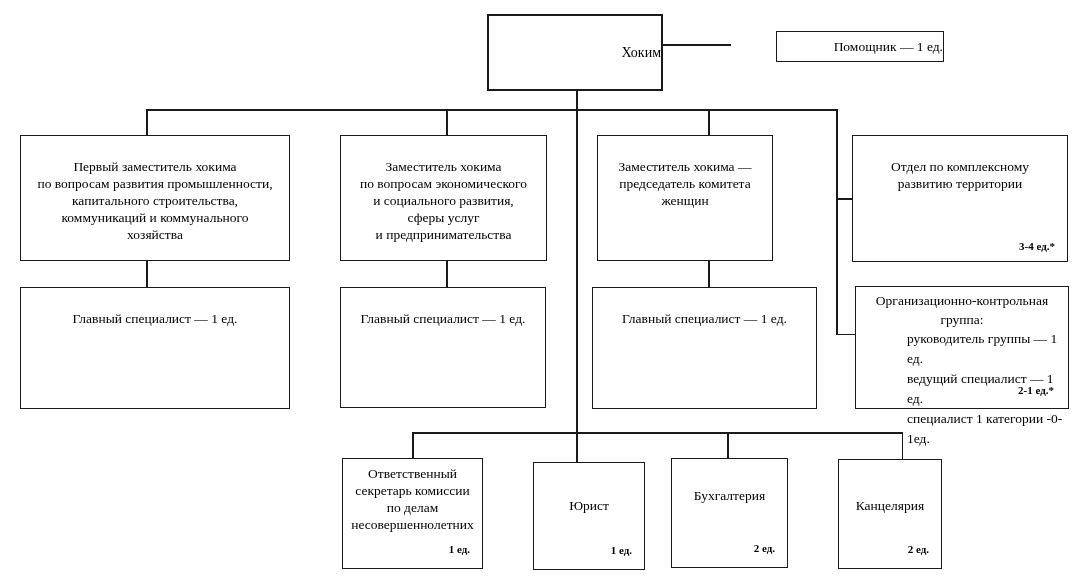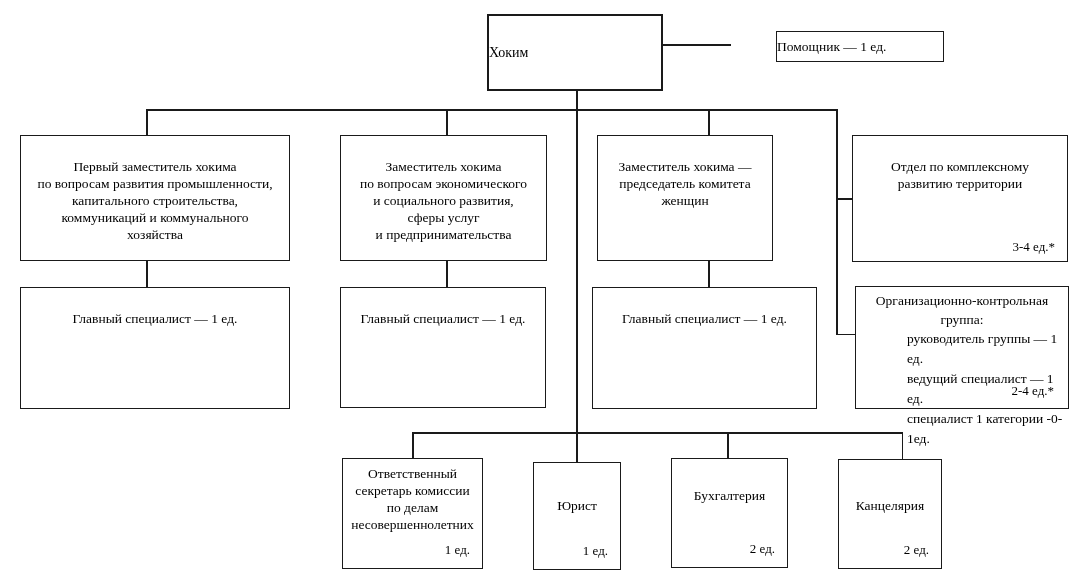--- a/index.html
+++ b/index.html
@@ -20,35 +20,35 @@
     text-align: center;
     font-size: 13.5px;
     line-height: 17px;
   }
   .box.heavy { border-width: 2px; }
   .title { white-space: pre-line; }
   .count {
     position: absolute;
     right: 12px;
     bottom: 8px;
-    font-weight: normal;
-    font-size: 13px;
+    font-weight: bold;
+    font-size: 11px;
   }
   .staff-lines {
     white-space: pre-line;
     text-align: left;
     padding: 0 4px 0 7px;
     line-height: 20px;
     margin-left: 44px;
   }
   .org-title { white-space: pre-line; line-height: 18.5px; padding-top: 5px; }
   .center-flex {
     display: flex;
     align-items: center;
-    justify-content: flex-start;
+    justify-content: flex-end;
   }
   .line { position: absolute; background: #1a1a1a; }
   .h { height: 1.5px; }
   .v { width: 1.5px; }
 </style>
 </head>
 <body>
 
 <div id="canvas">
 
@@ -115,32 +115,32 @@
   <div class="box" style="left:592px; top:287px; width:225px; height:122px; padding-top:22px;">
     <div class="title">Главный специалист — 1 ед.</div>
   </div>
 
   <div class="box" style="left:855px; top:286px; width:214px; height:123px;">
     <div class="org-title">Организационно-контрольная
 группа:</div>
     <div class="staff-lines">руководитель группы — 1 ед.
 ведущий специалист — 1 ед.
 специалист 1 категории -0-1ед.</div>
-    <div class="count" style="right:14px; bottom:9px;">2-4 ед.*</div>
+    <div class="count" style="right:14px; bottom:9px;">2-1 ед.*</div>
   </div>
 
   <div class="box" style="left:342px; top:458px; width:141px; height:111px; padding-top:6px;">
     <div class="title">Ответственный
 секретарь комиссии
 по делам
 несовершеннолетних</div>
     <div class="count" style="bottom:10px;">1 ед.</div>
   </div>
 
-  <div class="box" style="left:533px; top:462px; width:88px; height:108px;">
+  <div class="box" style="left:533px; top:462px; width:112px; height:108px;">
     <div class="title" style="margin-top:34px;">Юрист</div>
     <div class="count" style="bottom:10px;">1 ед.</div>
   </div>
 
   <div class="box" style="left:671px; top:458px; width:117px; height:110px;">
     <div class="title" style="margin-top:28px;">Бухгалтерия</div>
     <div class="count" style="bottom:10px;">2 ед.</div>
   </div>
 
   <div class="box" style="left:838px; top:459px; width:104px; height:110px;">

